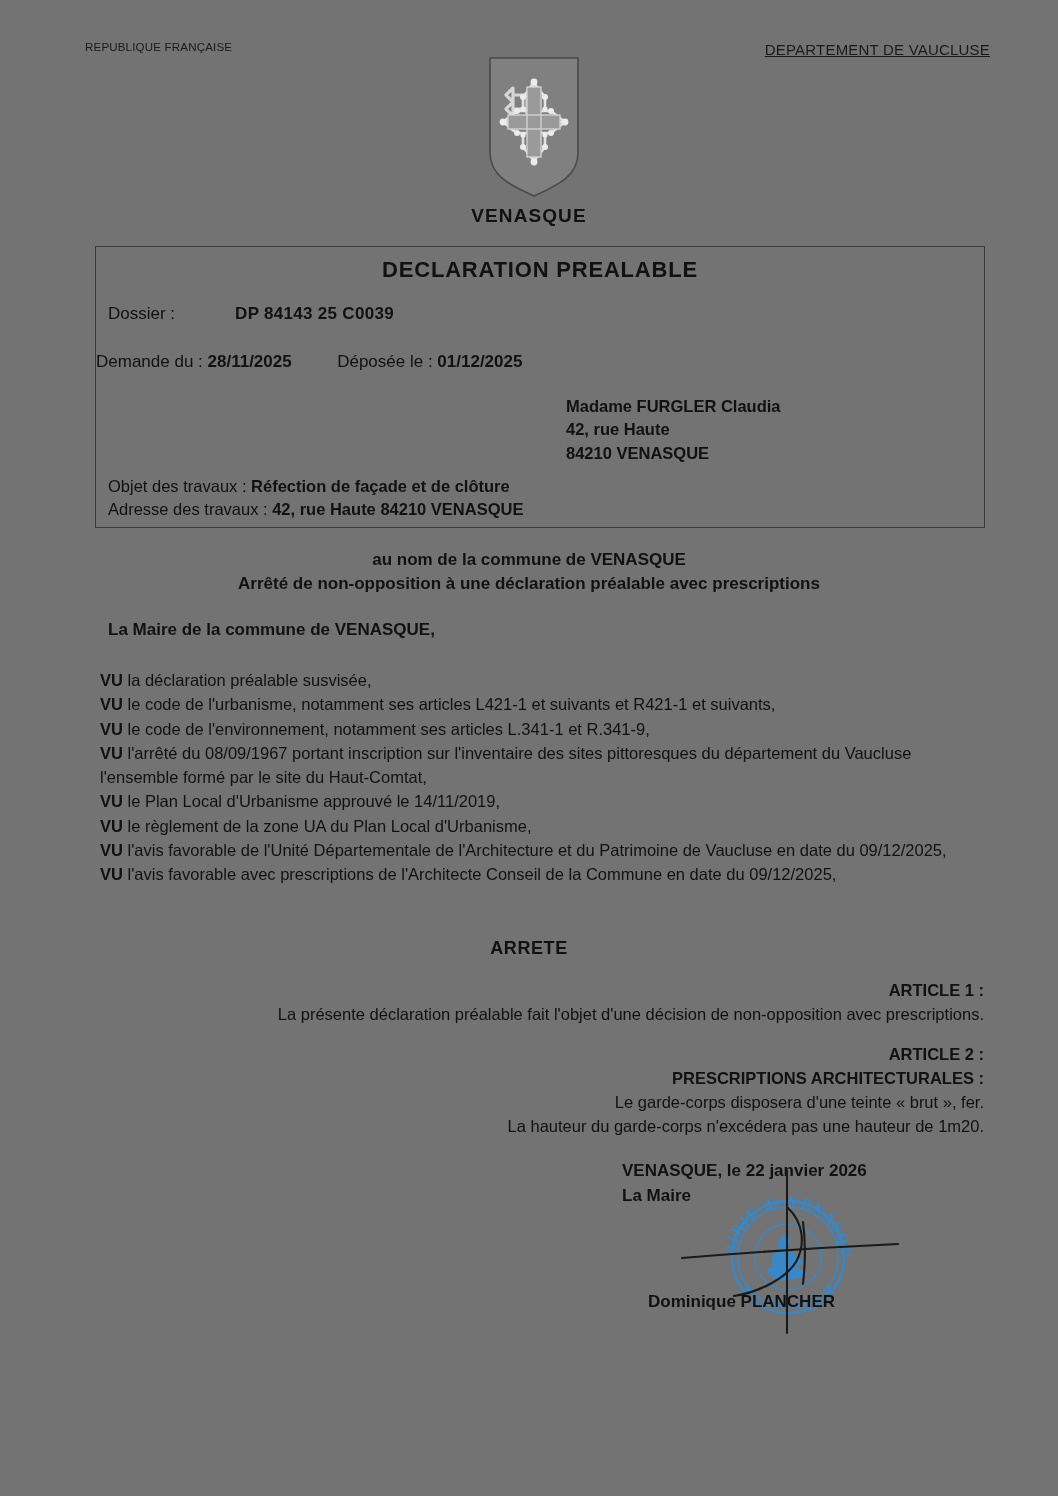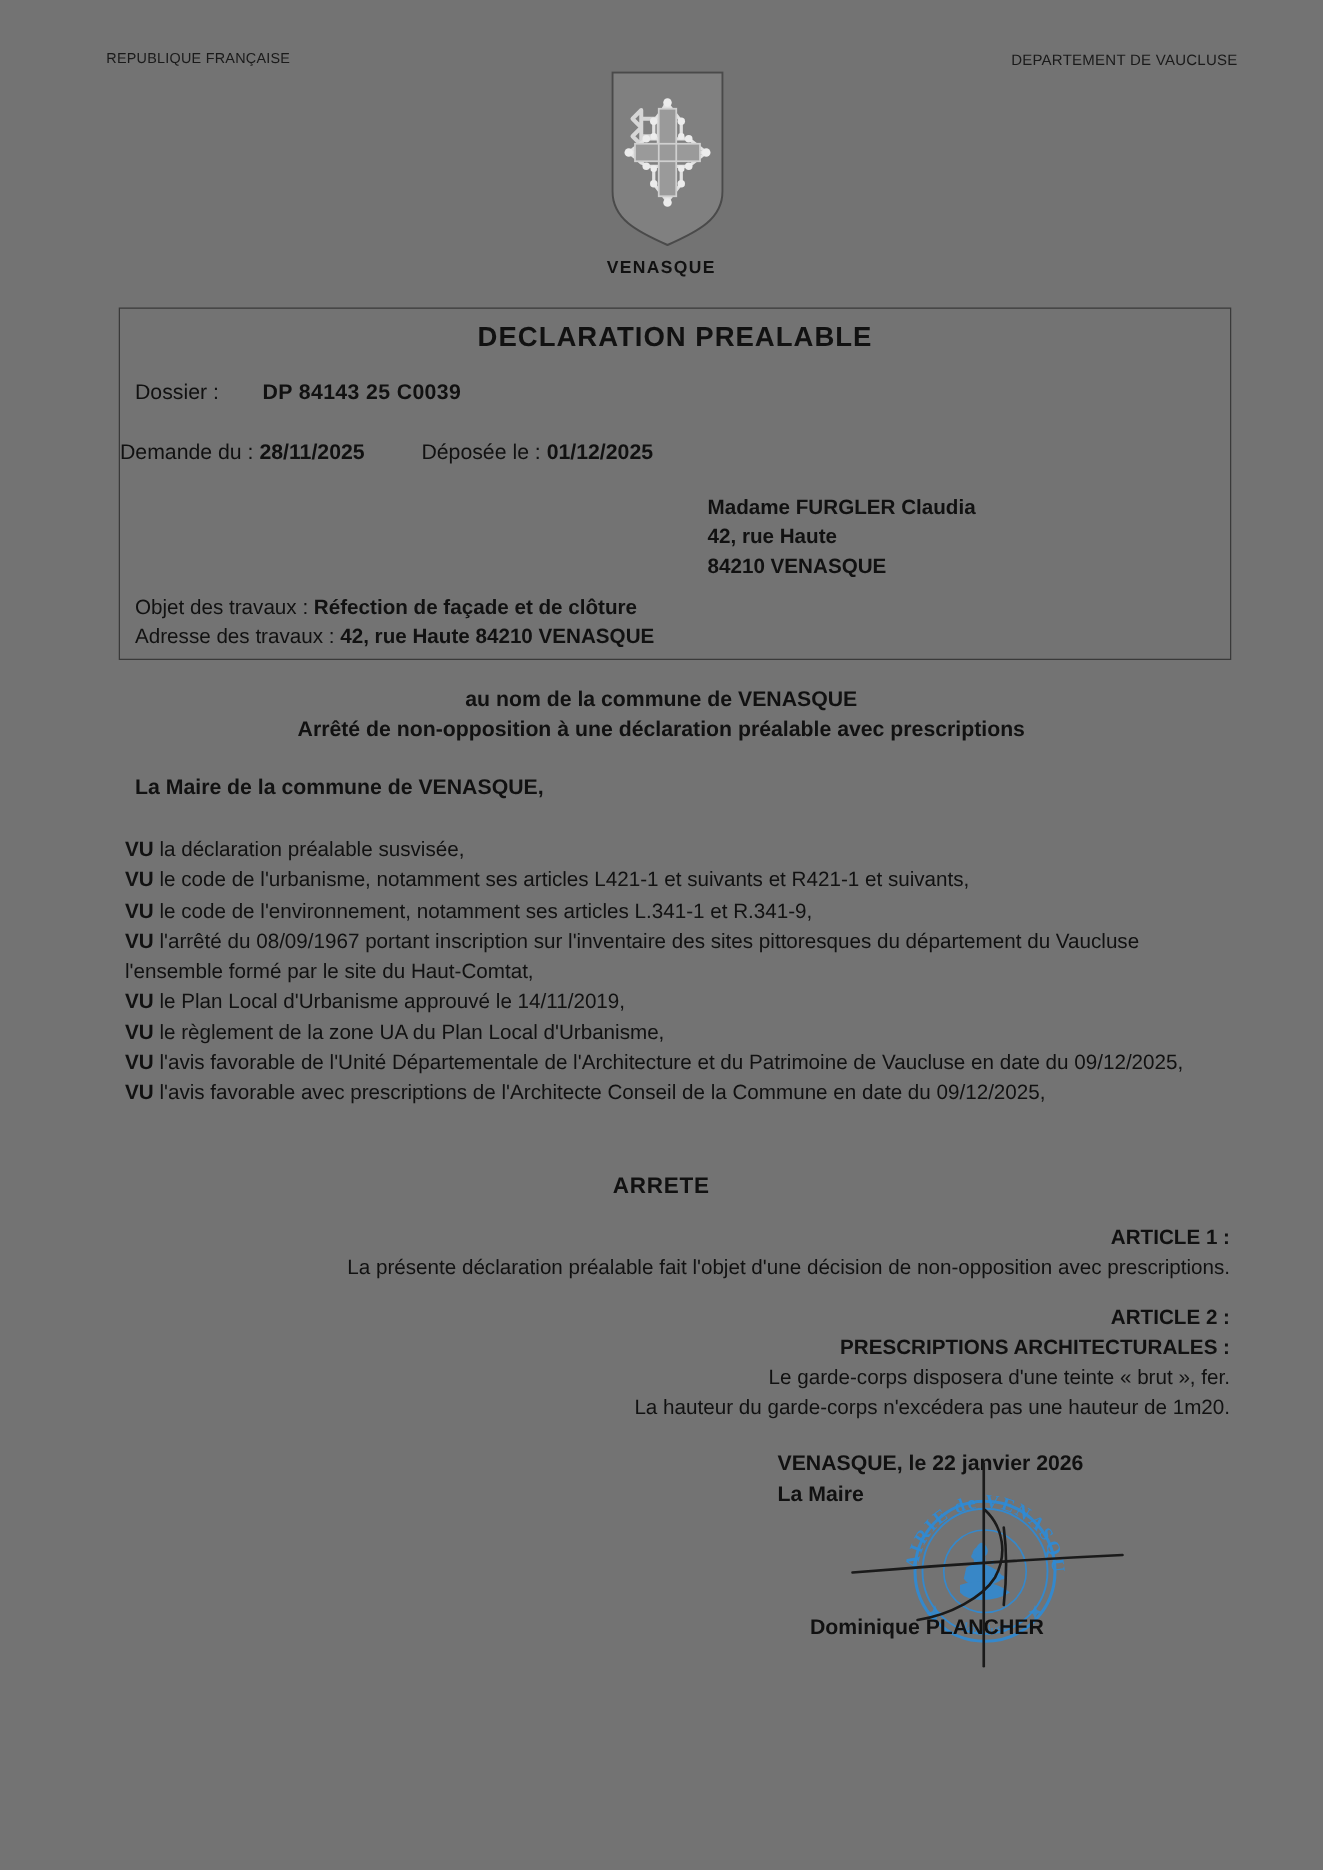--- a/index.html
+++ b/index.html
@@ -24,42 +24,43 @@
     top: 41px;
     font-size: 11.5px;
     letter-spacing: 0.2px;
     color: #1a1a1a;
     white-space: nowrap;
   }
   .hdr-right {
     position: absolute;
     right: 68px;
     top: 41px;
-    font-size: 12px;
+    font-size: 15px;
     letter-spacing: 0.2px;
     color: #1a1a1a;
     white-space: nowrap;
+    text-decoration: underline;
   }
 
   
   .crest {
     position: absolute;
     left: 489px;
     top: 57px;
     width: 90px;
     height: 140px;
   }
 
   .commune-name {
     position: absolute;
     left: 0;
     right: 0;
     top: 205px;
     text-align: center;
-    font-size: 14px;
+    font-size: 19px;
     font-weight: bold;
     letter-spacing: 1.1px;
   }
 
   
   .box {
     position: absolute;
     left: 95px;
     top: 246px;
     width: 890px;
@@ -79,21 +80,21 @@
   }
   .row-dossier {
     position: absolute;
     left: 12px;
     top: 57px;
     font-size: 17px;
     white-space: nowrap;
   }
   .row-dossier .val {
     font-weight: bold;
-    margin-left: 35px;
+    margin-left: 60px;
     letter-spacing: 0.3px;
   }
   .row-dates {
     position: absolute;
     left: 0;
     top: 105px;
     font-size: 17px;
     white-space: nowrap;
   }
   .row-dates .val { font-weight: bold; }

